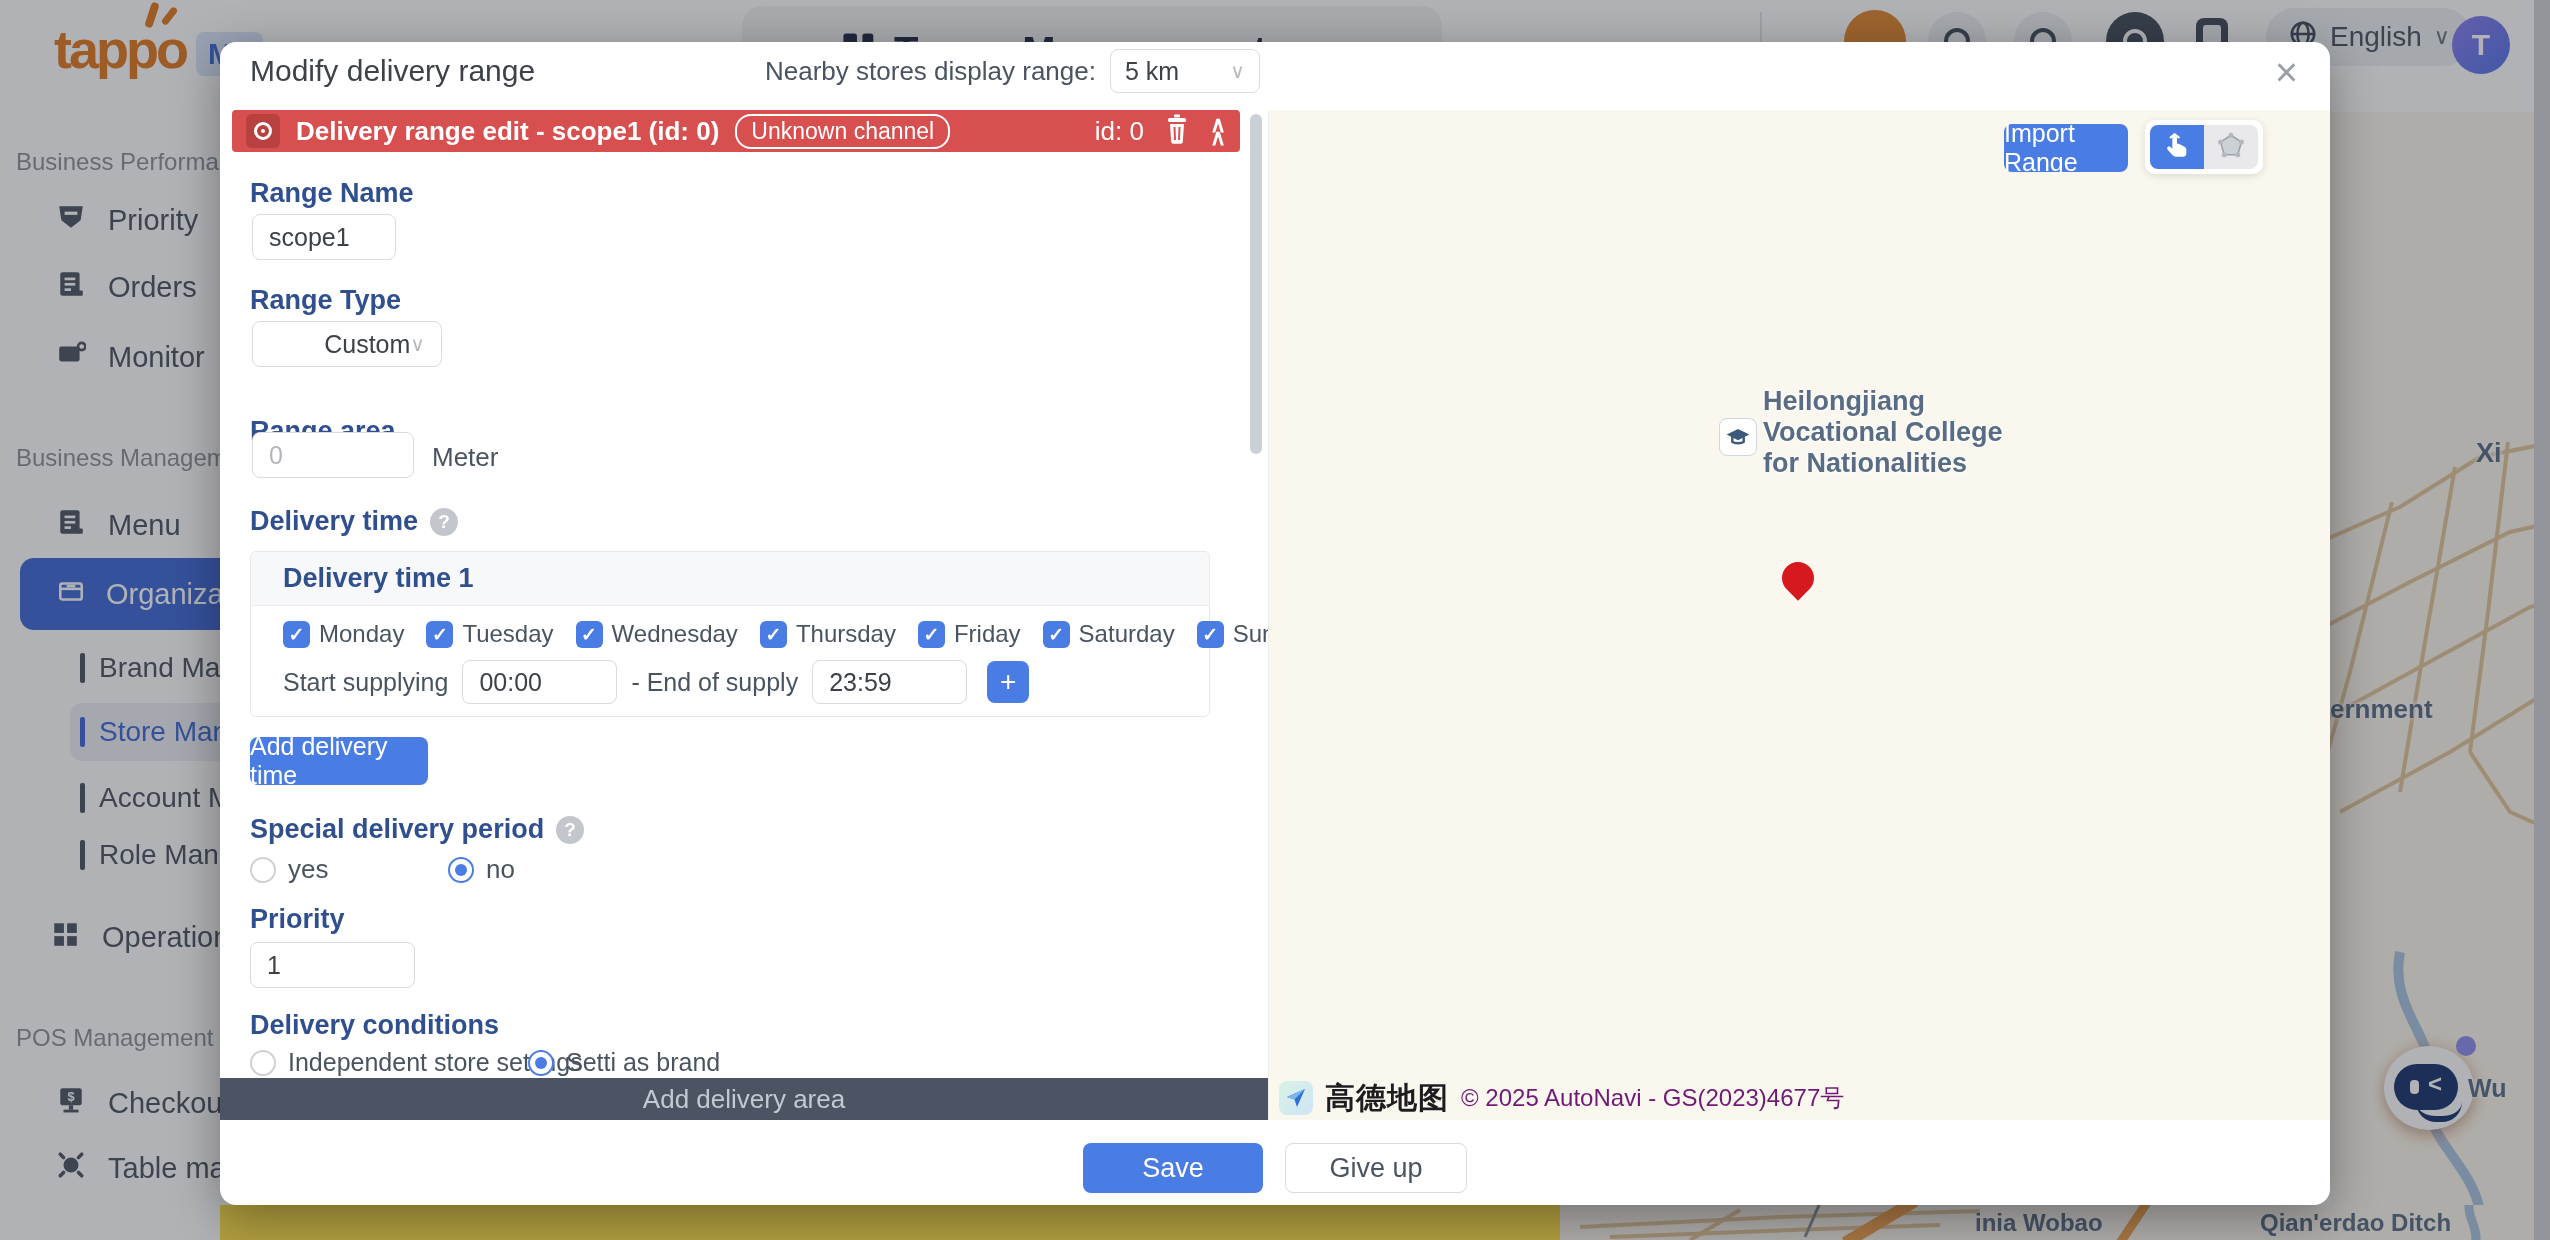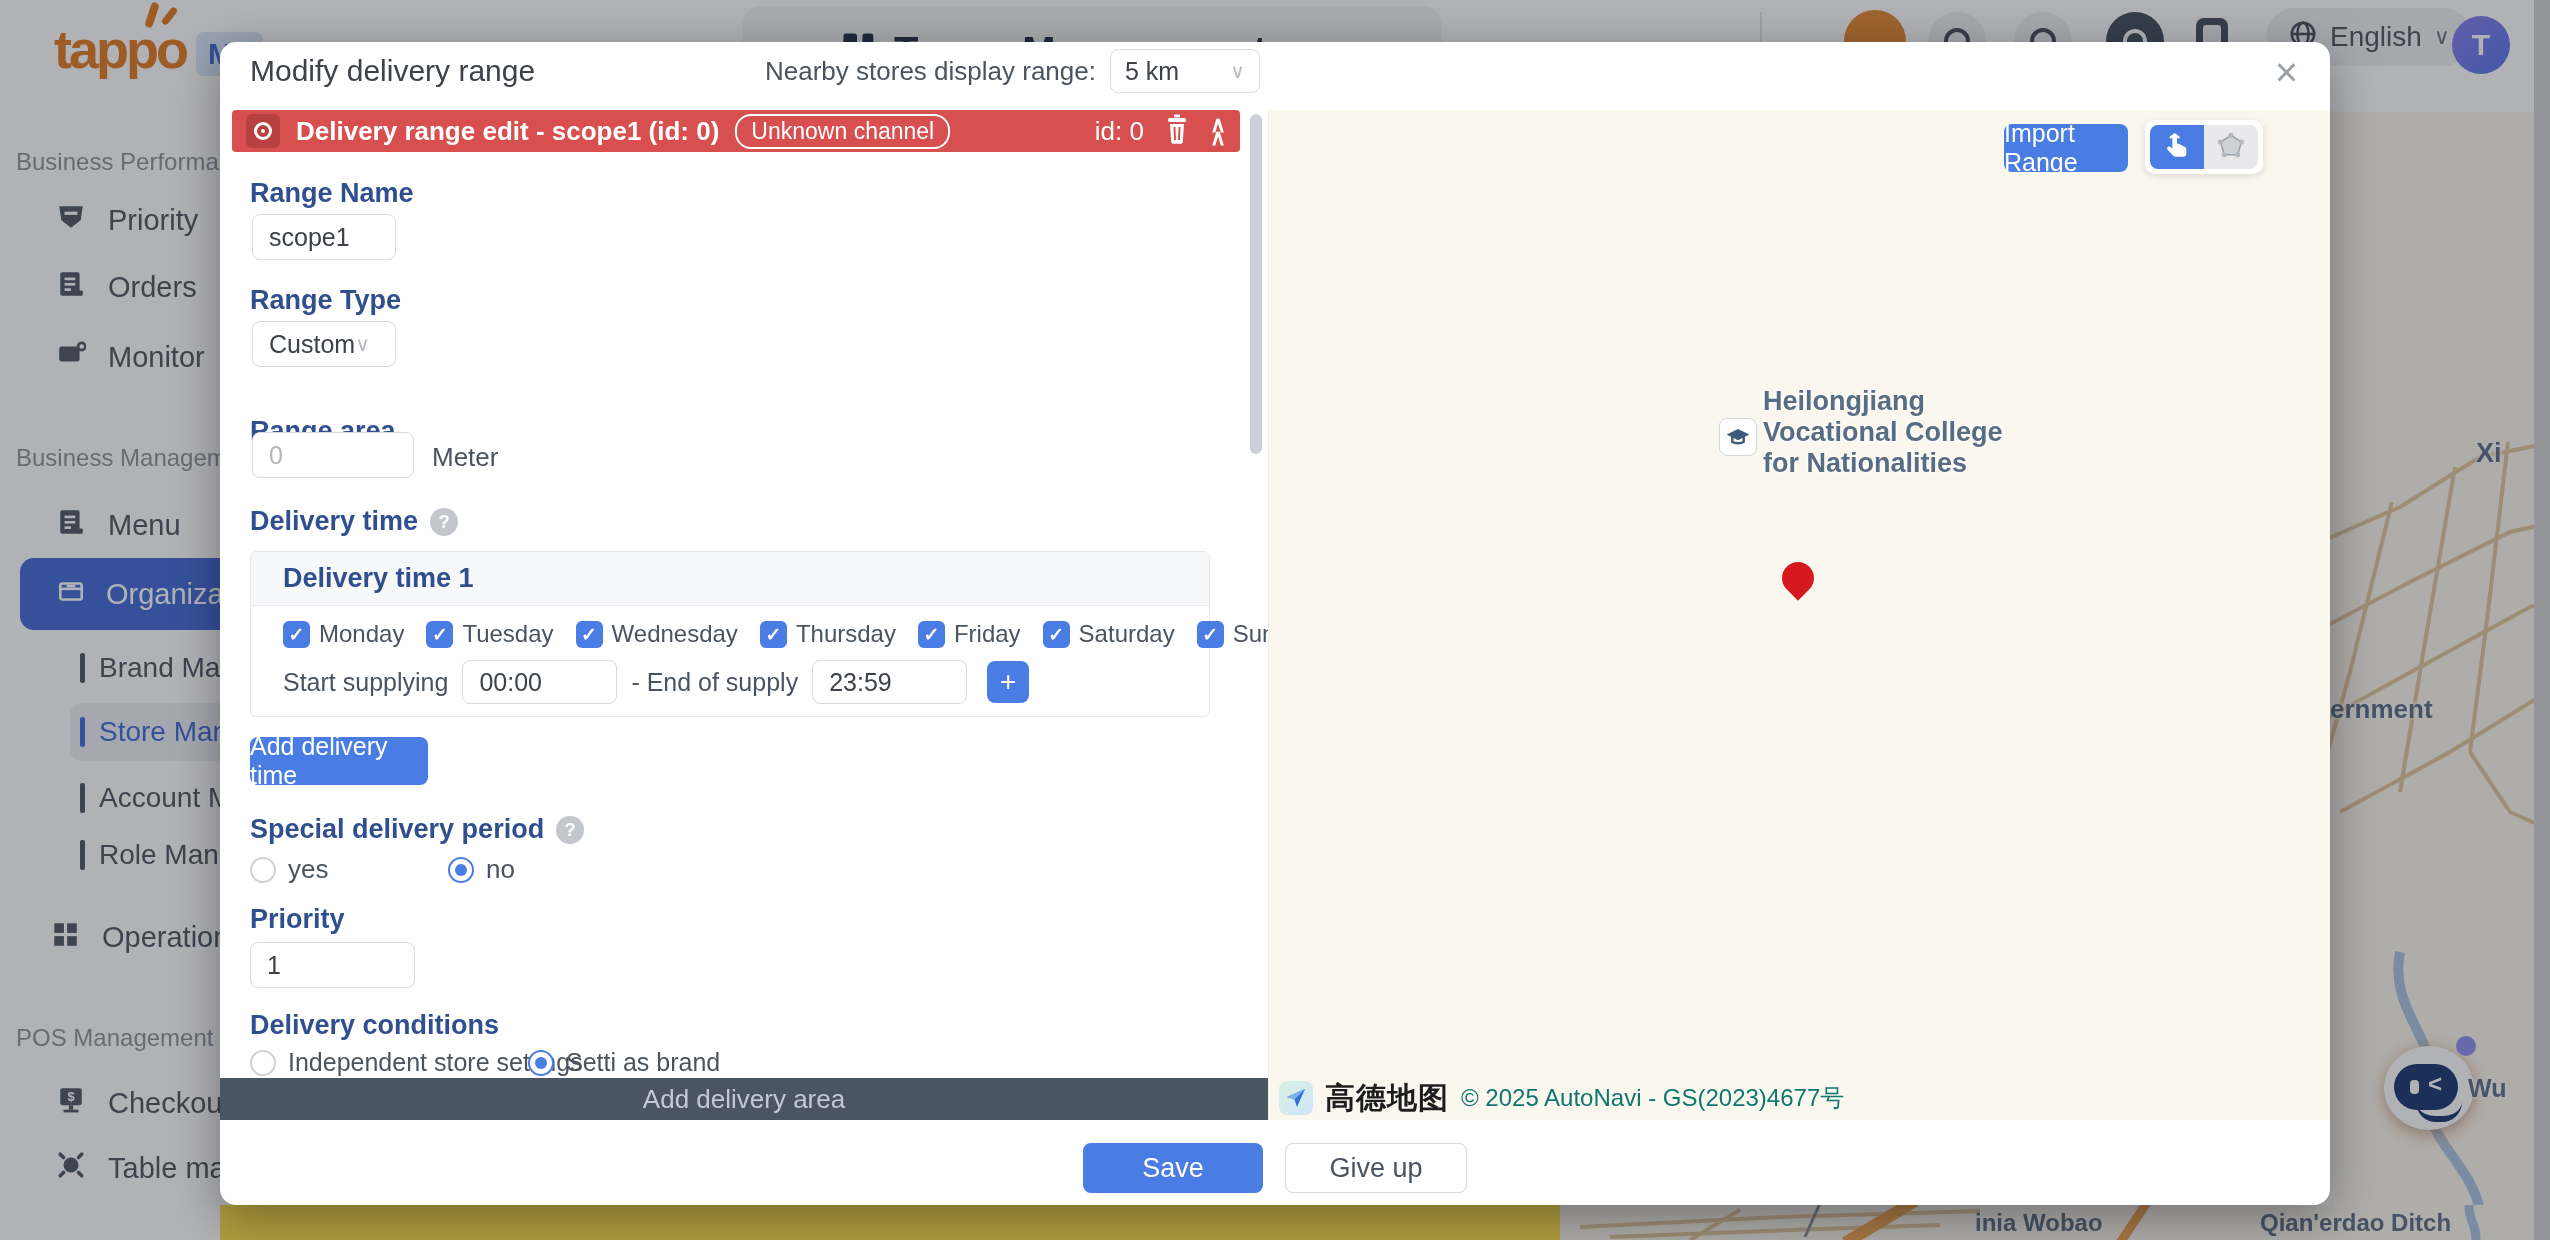--- a/index.html
+++ b/index.html
@@ -108,21 +108,21 @@
   .tool-toggle { position: absolute; left: 876px; top: 10px; width: 118px; height: 54px; background: #fff; border-radius: 10px; padding: 5px; display: flex; box-shadow: 0 2px 8px rgba(0,0,0,.12); }
   .tool-cell { width: 54px; height: 44px; display: flex; align-items: center; justify-content: center; }
   .tool-hand { background: #4a7de4; border-radius: 8px 0 0 8px; }
   .tool-poly { background: #e9e9ec; border-radius: 0 8px 8px 0; }
   .poi-badge { position: absolute; left: 450px; top: 308px; width: 38px; height: 38px; background: #fff; border: 1px solid #cfd6de; border-radius: 8px; display: flex; align-items: center; justify-content: center; }
   .poi-text { position: absolute; left: 494px; top: 276px; font-size: 27px; font-weight: bold; color: #586c84; line-height: 31px; text-shadow: 0 0 4px #fff, 0 0 4px #fff; }
   .pin { position: absolute; left: 513px; top: 452px; width: 32px; height: 32px; background: #d6191f; border-radius: 50% 50% 50% 0; transform: rotate(-45deg); }
   .attr { position: absolute; left: 10px; bottom: 2px; height: 40px; display: flex; align-items: center; gap: 12px; }
   .amap-logo { width: 34px; height: 34px; border-radius: 8px; background: linear-gradient(135deg, #d8f2e4, #cfe4f8); display: flex; align-items: center; justify-content: center; }
   .attr-brand { font-size: 30px; font-weight: 800; color: #1d1d1f; letter-spacing: 1px; }
-  .attr-text { font-size: 24px; color: #0f766e; }
+  .attr-text { font-size: 24px; color: #701a75; }
 
   .m-footer-btn { position: absolute; height: 50px; border-radius: 8px; display: flex; align-items: center; justify-content: center; font-size: 27px; }
   .save-btn { left: 863px; top: 1101px; width: 180px; background: #4a7de4; color: #fff; }
   .giveup-btn { left: 1065px; top: 1101px; width: 182px; background: #fff; border: 1px solid #d9d9de; color: #4a5460; }
 </style>
 </head>
 <body>
 
 <div class="screen">
 
@@ -364,21 +364,21 @@
       </div>
     </div>
     <div class="m-scroll-thumb"></div>
 
     <div class="f-label" style="top:136px;">Range Name</div>
     <div class="f-input" style="left:32px; top:172px; width:144px; height:46px;">
       <span>scope1</span>
     </div>
 
     <div class="f-label" style="top:243px;">Range Type</div>
-    <div class="f-input" style="left:32px; top:279px; width:144px; height:46px; justify-content:flex-start;">
+    <div class="f-input" style="left:32px; top:279px; width:190px; height:46px; justify-content:flex-end;">
       <span>Custom</span>
       <span class="chev-sel">∨</span>
     </div>
 
     <div class="f-label" style="top:354px;margin-top:20px;">Range area</div>
     <div class="f-input" style="left:32px; top:390px; width:162px; height:46px;">
       <span class="placeholder">0</span>
     </div>
     <div class="unit" style="left:212px; top:400px;">Meter</div>
 

